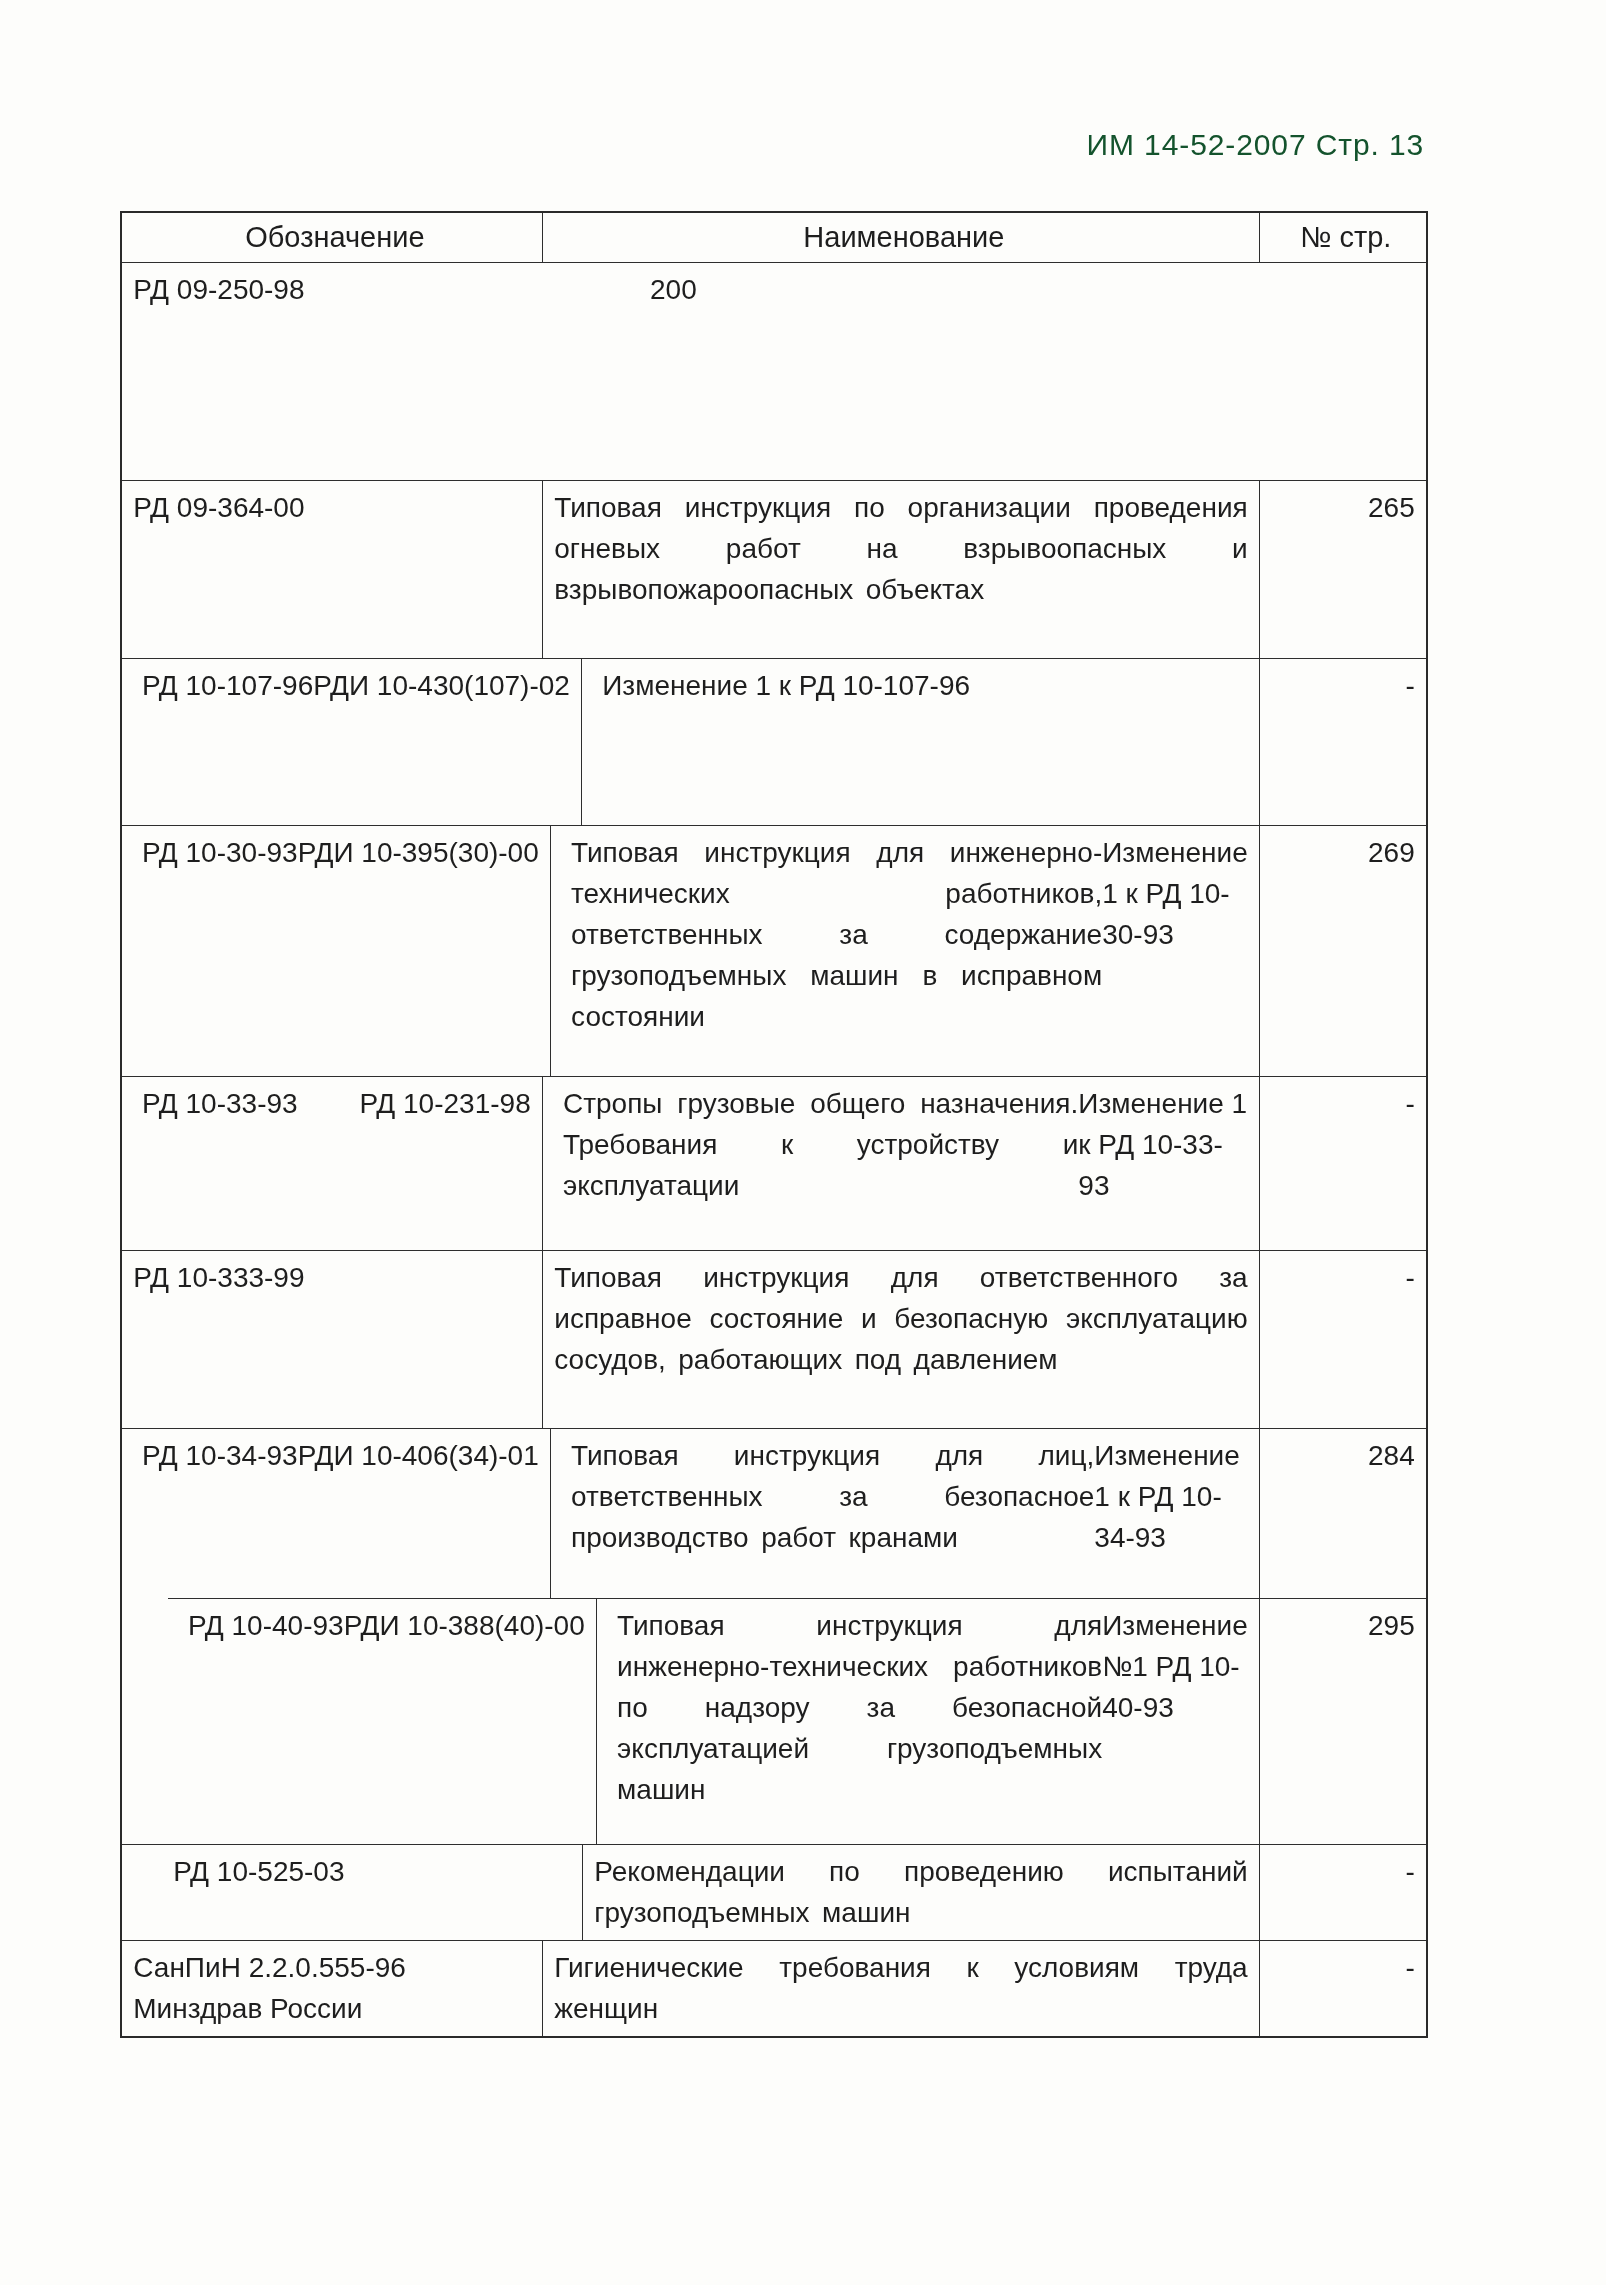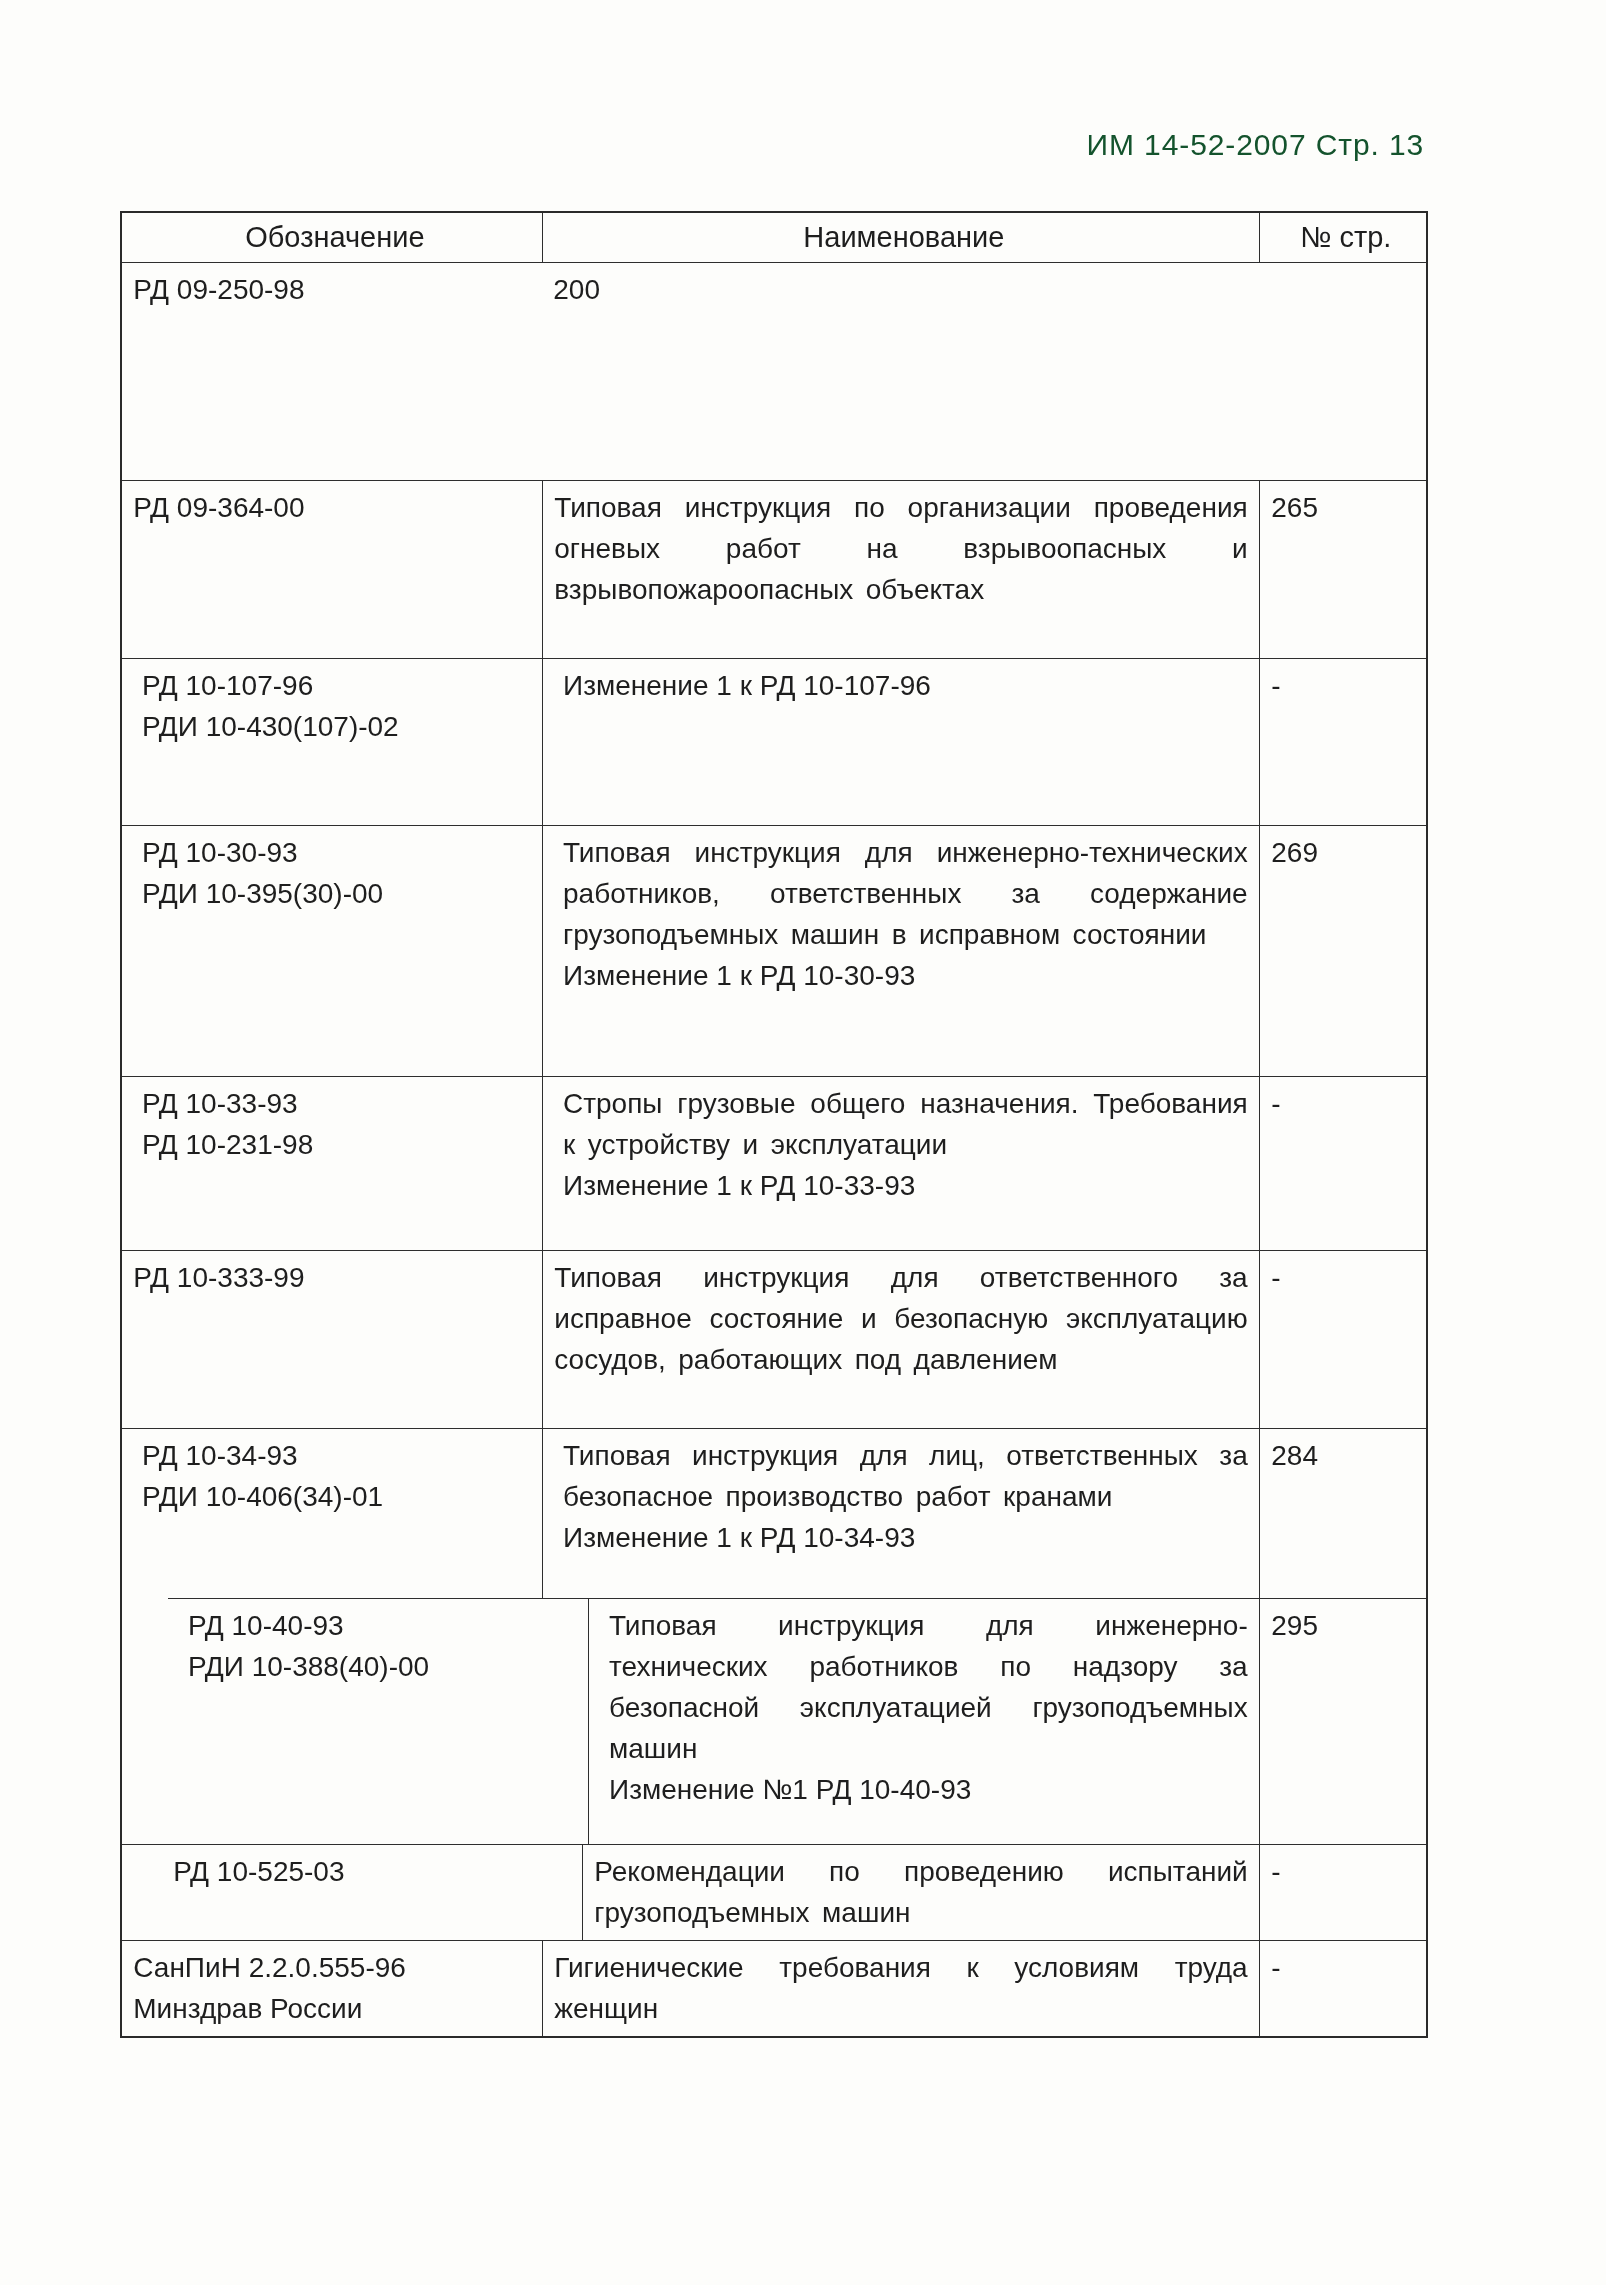--- a/index.html
+++ b/index.html
@@ -44,41 +44,40 @@
   }
   .trow:first-child { border-top: none; }
   .cell {
     box-sizing: border-box;
     padding: 5.6px 11.3px 7.5px 11.3px;
     font-size: 28px;
     line-height: 41px;
   }
   .c-desig { flex: 0 0 420px; }
   .c-name  { flex: 1 1 auto; border-left: 1.9px solid #2e2e2e; border-right: 1.9px solid #2e2e2e; }
-  .c-page  { flex: 0 0 166px; text-align: left; }
+  .c-page  { flex: 0 0 166px; text-align: right; }
   .thead { min-height: 49px; }
   .thead .cell {
     text-align: center;
     padding-top: 4.7px;
     padding-bottom: 4.7px;
     font-size: 29px;
     line-height: 38px;
     padding-left: 17px;
   }
   .name-text {
     text-align: justify;
     word-spacing: 4.7px;
   }
   .desig-main, .desig-line2 { text-align: left; white-space: nowrap; }
   
   .has-amendment .c-desig,
   .has-amendment .c-name {
     display: flex;
-    flex-direction: column;
-    justify-content: flex-start;
+    justify-content: space-between;
     padding-left: 20px;
   }
   
   .r1  { min-height: 217px; }
   .r2  { min-height: 177px; }
   .r3  { min-height: 166px; }
   .r4  { min-height: 250px; }
   .r5  { min-height: 173px; }
   .r6  { min-height: 177px; }
   .r7  { min-height: 169px; }

